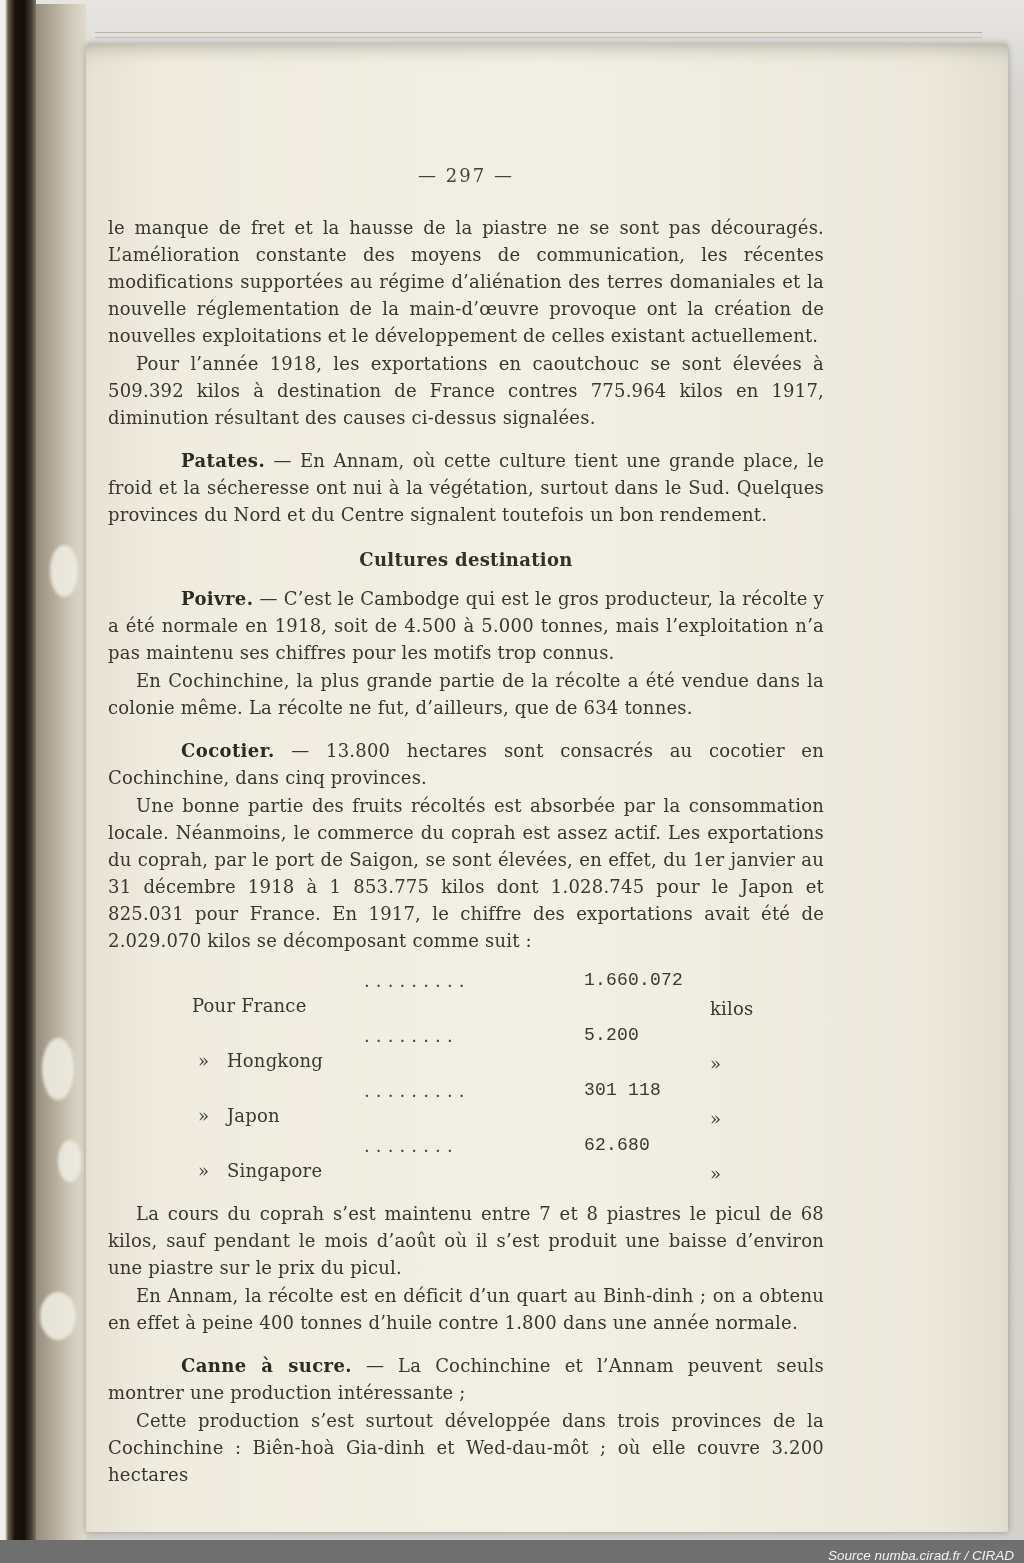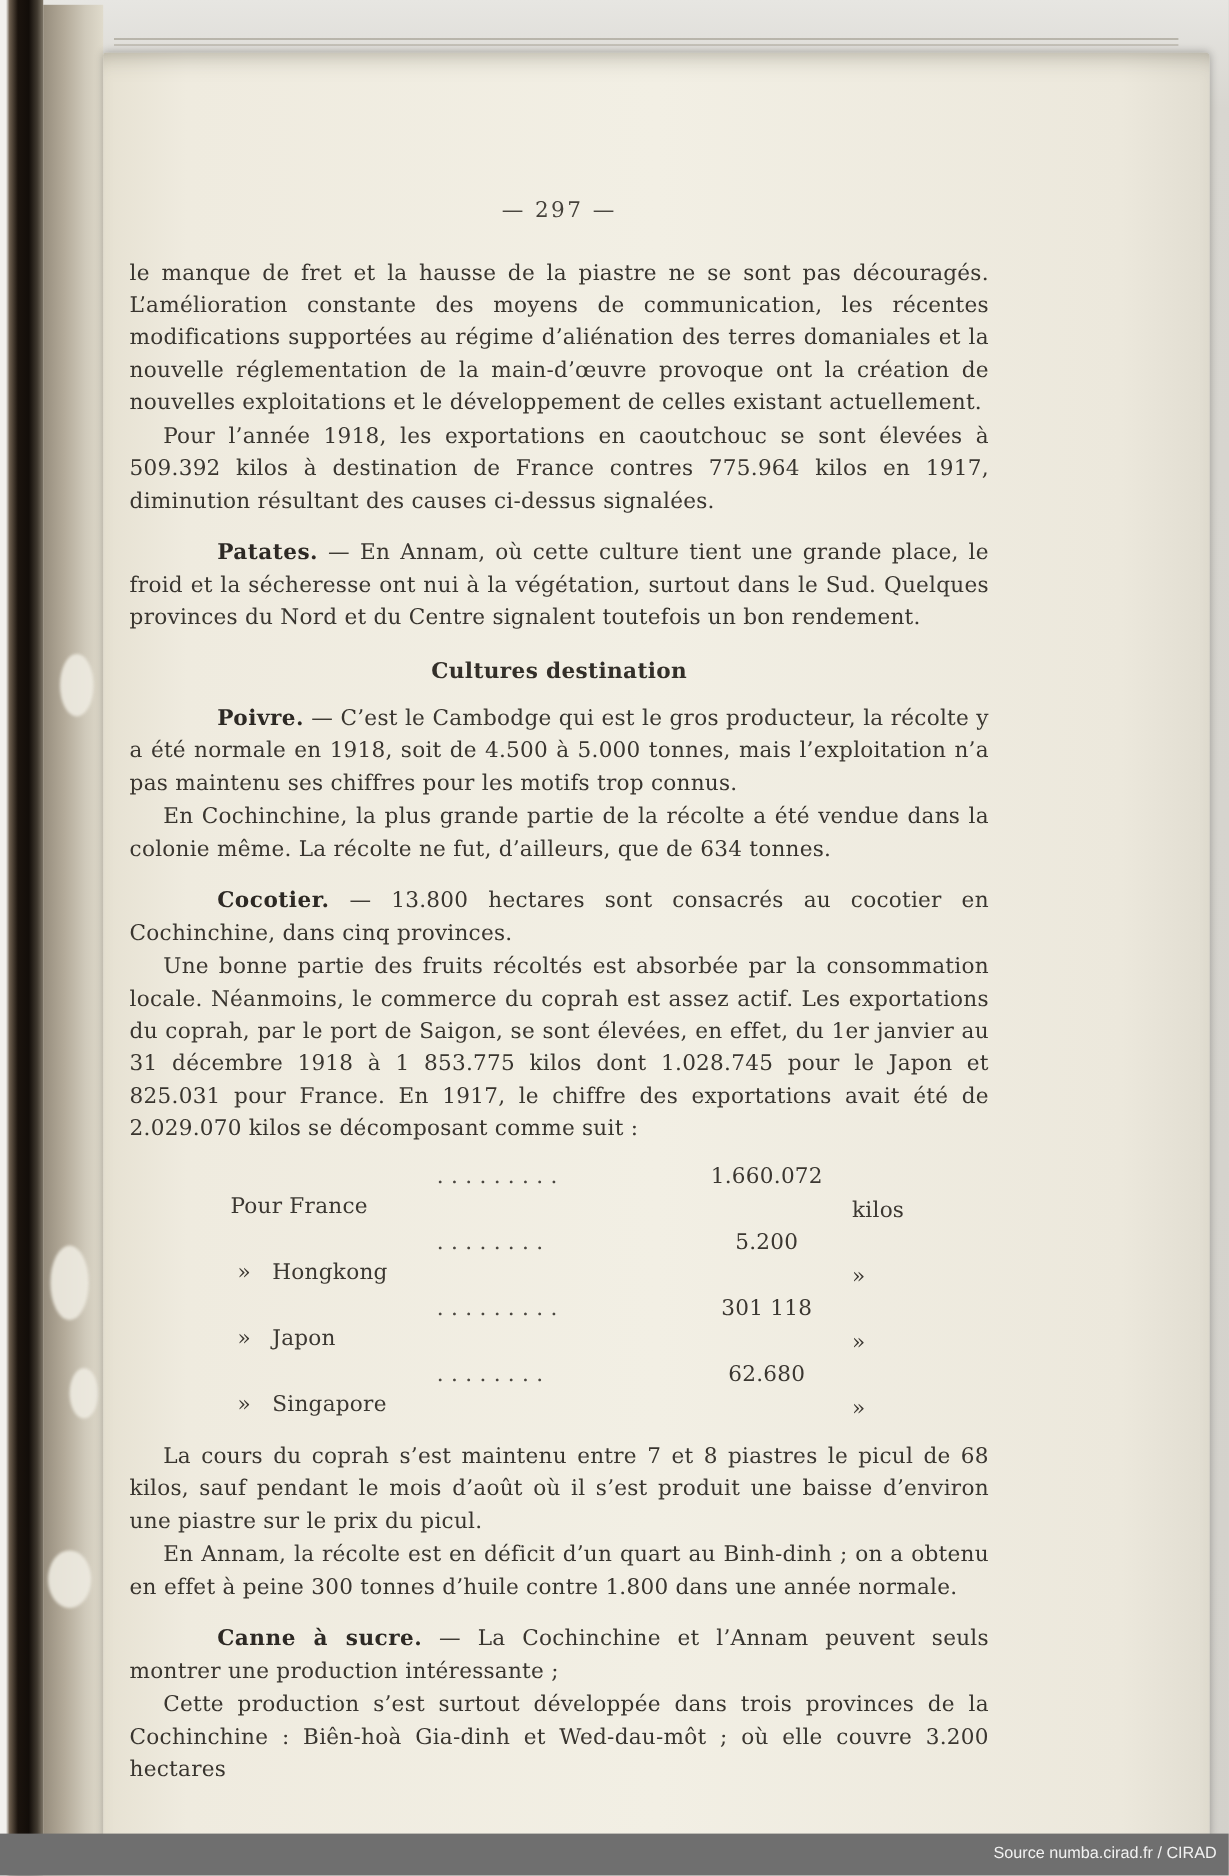--- a/index.html
+++ b/index.html
@@ -51,28 +51,28 @@
   p.sect { margin-top:16px; }
   b.lead { font-weight:bold; color:#2d2924; letter-spacing:.4px;margin-left:45px; }
   h3.sub { margin:18px 0 12px; text-align:center; font-size:18px;
     font-weight:bold; color:#332f29; letter-spacing:.3px; }
 
   
   .export-table { margin:13px 0 13px 84px; width:566px; color:#3b3731; }
   .row { display:flex; line-height:27px; }
   .lbl  { white-space:pre; width:172px;margin-top:25px; }
   .dots { flex:1; white-space:nowrap; overflow:hidden; color:#4a463f; }
-  .val  { width:110px; text-align:center; white-space:pre; }
+  .val  { width:110px; text-align:left; white-space:pre;font-family:Liberation Mono, monospace; }
   .unit { width:64px; padding-left:16px; white-space:pre;margin-top:28px; }
 
   
-  .source-bar { position:absolute; left:0; right:0; bottom:0; height:35px;
+  .source-bar { position:absolute; left:0; right:0; bottom:0; height:23px;
     background:#6f6f6f; color:#f2f2f2;
     font-family:"Liberation Sans","DejaVu Sans",sans-serif;
-    font-size:13.5px; line-height:31px; text-align:right; padding-right:10px; }
+    font-size:13.5px; line-height:31px; text-align:right; padding-right:10px;font-style:italic; }
 </style>
 </head>
 <body>
 
 <div class="scan">
 
   <div class="spine"></div>
   <div class="edge-strip"></div>
   <div class="chip c1"></div>
   <div class="chip c2"></div>
@@ -125,21 +125,21 @@
           <div class="row">
             <span class="lbl"> »   Singapore</span>
               <span class="dots">. . . . . . . .</span>
               <span class="val">62.680</span>
               <span class="unit">»</span>
           </div>
         </div>
 
         <p class="ind">La cours du coprah s’est maintenu entre 7 et 8 piastres le picul de 68 kilos, sauf pendant le mois d’août où il s’est produit une baisse d’environ une piastre sur le prix du picul.</p>
 
-        <p class="ind">En Annam, la récolte est en déficit d’un quart au Binh-dinh ; on a obtenu en effet à peine 300 tonnes d’huile contre 1.800 dans une année normale.</p>
+        <p class="ind">En Annam, la récolte est en déficit d’un quart au Binh-dinh ; on a obtenu en effet à peine 400 tonnes d’huile contre 1.800 dans une année normale.</p>
 
         <p class="ind sect"><b class="lead">Canne à sucre.</b><span> — La Cochinchine et l’Annam peuvent seuls montrer une production intéressante ;</span></p>
 
         <p class="ind">Cette production s’est surtout développée dans trois provinces de la Cochinchine : Biên-hoà Gia-dinh et Wed-dau-môt ; où elle couvre 3.200 hectares</p>
 
       </div>
     </div>
   </div>
 
   <div class="source-bar">

